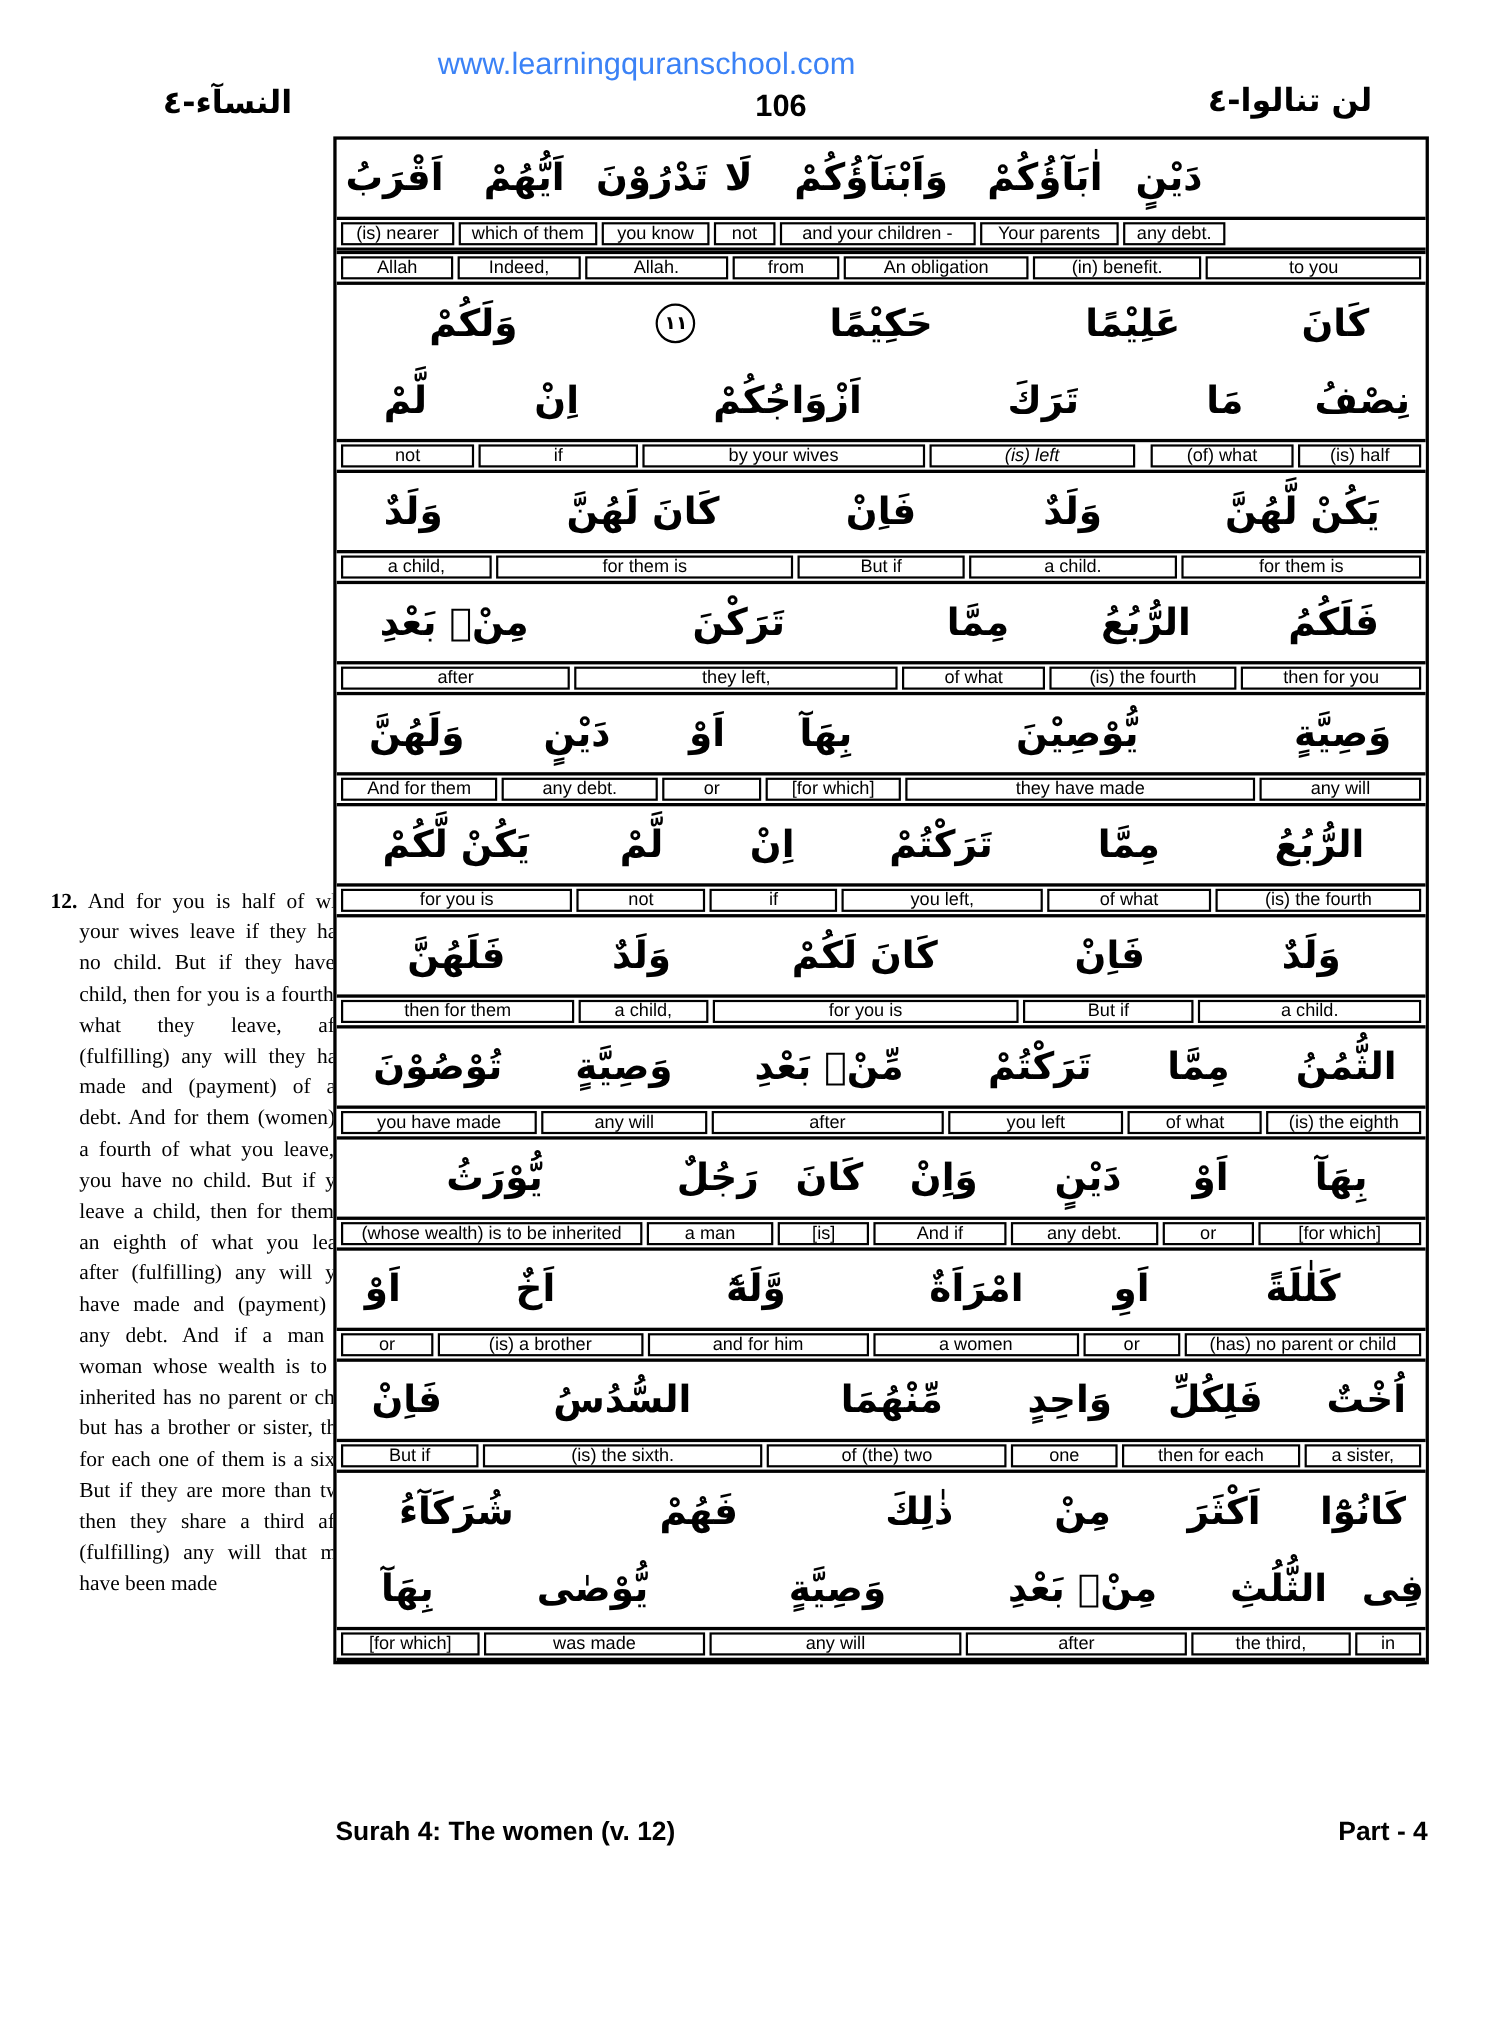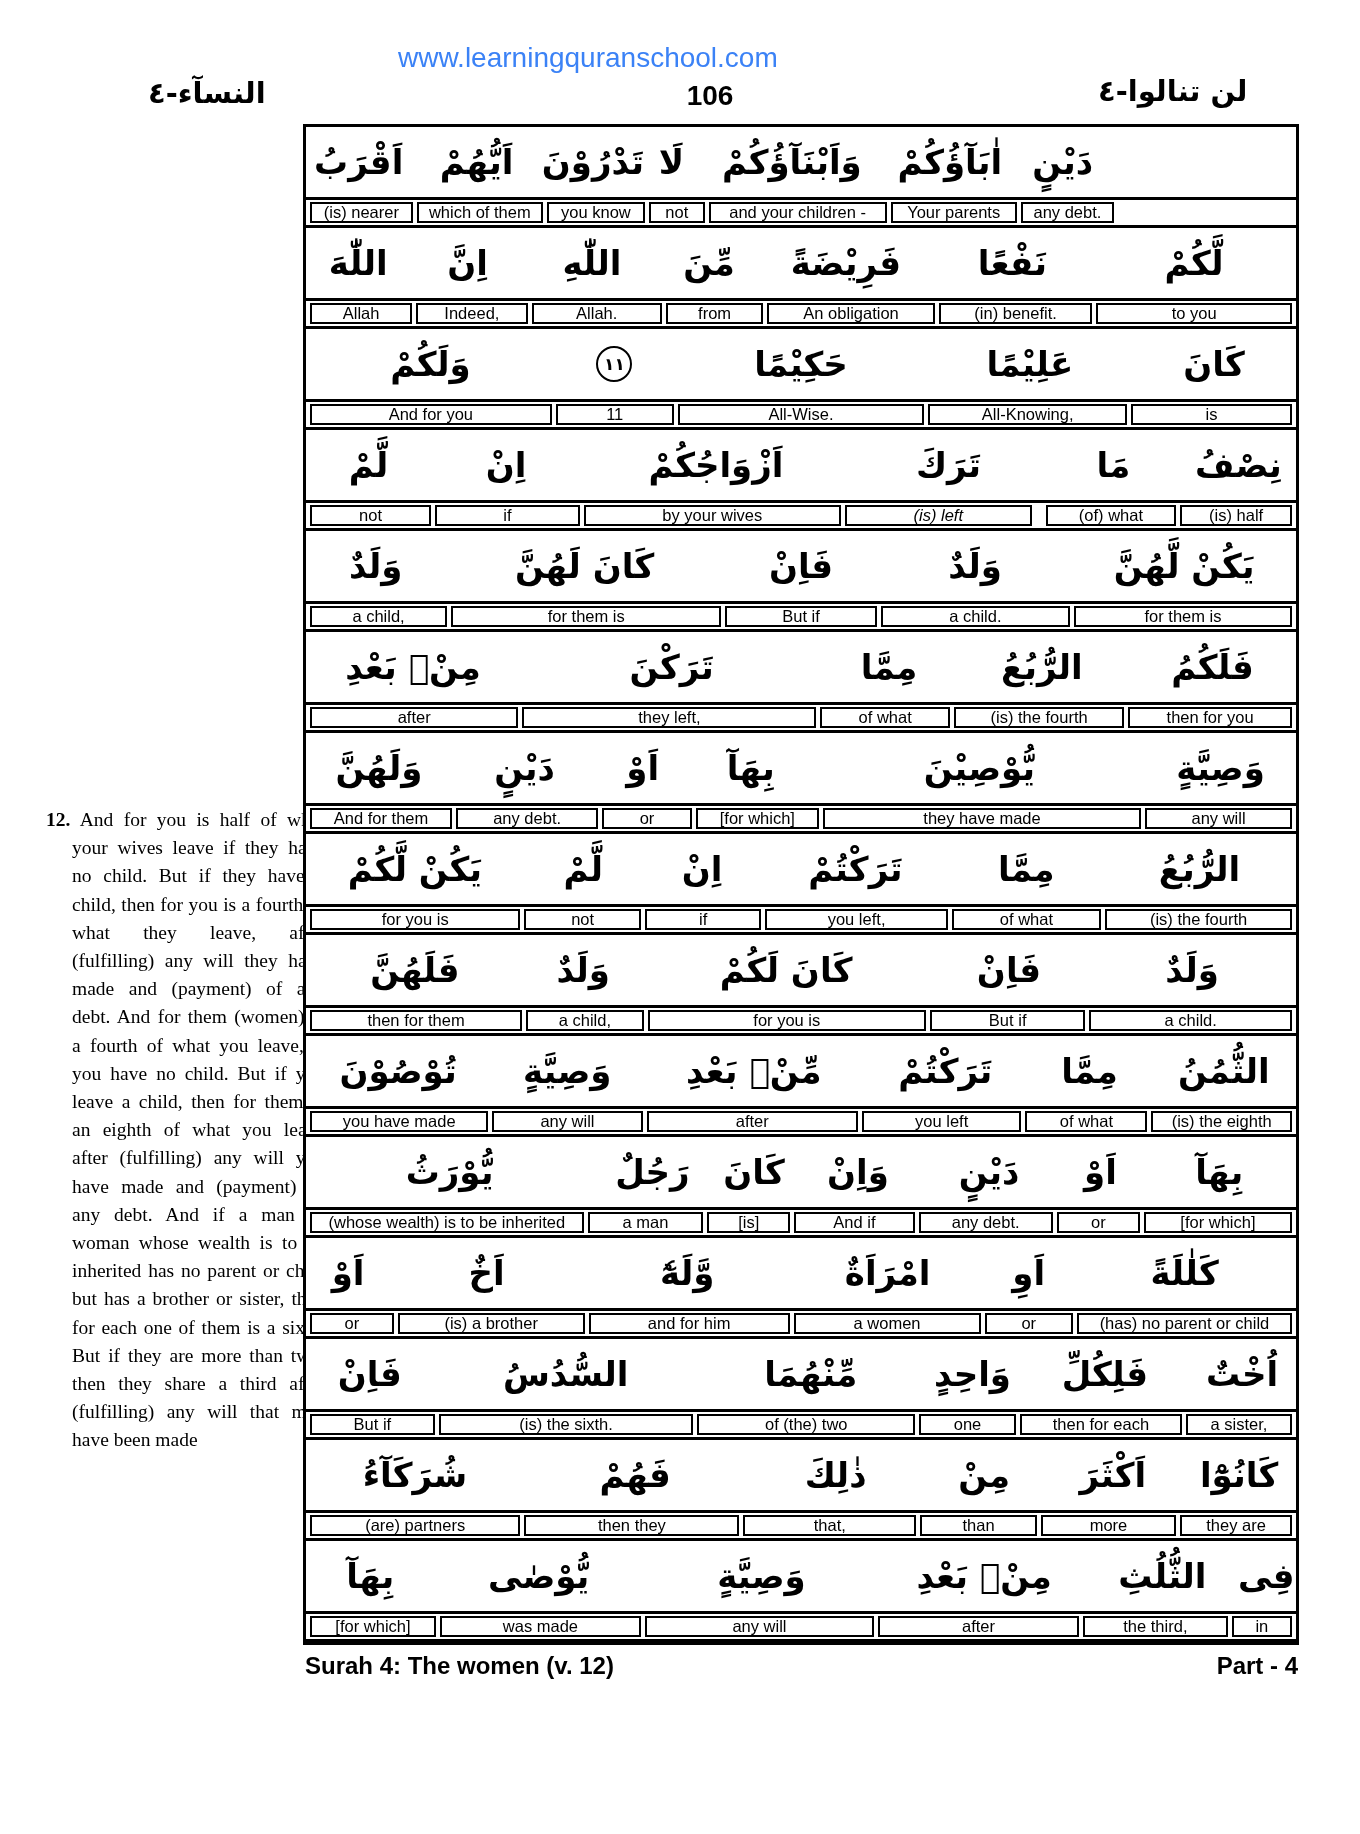--- a/index.html
+++ b/index.html
@@ -82,43 +82,20 @@
       <div class="english-row">
         <div class="tcell" style="flex: 1.05 1 0%;">(is) nearer</div>
         <div class="tcell" style="flex: 1.3 1 0%;">which of them</div>
         <div class="tcell" style="flex: 1 1 0%;">you know</div>
         <div class="tcell" style="flex: 0.55 1 0%;">not</div>
         <div class="tcell" style="flex: 1.85 1 0%;">and your children -</div>
         <div class="tcell" style="flex: 1.3 1 0%;">Your parents</div>
         <div class="tcell" style="flex: 0.95 1 0%;">any debt.</div>
         <div class="tcell tspacer" style="flex: 1.85 1 0%;"></div>
       </div>
-      <div class="arabic-row">
-        <div class="acell" style="flex: 1.05 1 0%;">
-          <span class="aword">اللّٰهَ</span>
-        </div>
-        <div class="acell" style="flex: 1.15 1 0%;">
-          <span class="aword">اِنَّ</span>
-        </div>
-        <div class="acell" style="flex: 1.35 1 0%;">
-          <span class="aword">اللّٰهِ</span>
-        </div>
-        <div class="acell" style="flex: 1 1 0%;">
-          <span class="aword">مِّنَ</span>
-        </div>
-        <div class="acell" style="flex: 1.75 1 0%;">
-          <span class="aword">فَرِيْضَةً</span>
-        </div>
-        <div class="acell" style="flex: 1.6 1 0%;">
-          <span class="aword">نَفْعًا</span>
-        </div>
-        <div class="acell" style="flex: 2.05 1 0%;">
-          <span class="aword">لَّكُمْ</span>
-        </div>
-      </div>
       <div class="english-row">
         <div class="tcell" style="flex: 1.05 1 0%;">Allah</div>
         <div class="tcell" style="flex: 1.15 1 0%;">Indeed,</div>
         <div class="tcell" style="flex: 1.35 1 0%;">Allah.</div>
         <div class="tcell" style="flex: 1 1 0%;">from</div>
         <div class="tcell" style="flex: 1.75 1 0%;">An obligation</div>
         <div class="tcell" style="flex: 1.6 1 0%;">(in) benefit.</div>
         <div class="tcell" style="flex: 2.05 1 0%;">to you</div>
       </div>
       <div class="arabic-row">
@@ -131,27 +108,20 @@
         <div class="acell" style="flex: 2.55 1 0%;">
           <span class="aword">حَكِيْمًا</span>
         </div>
         <div class="acell" style="flex: 2.05 1 0%;">
           <span class="aword">عَلِيْمًا</span>
         </div>
         <div class="acell" style="flex: 1.65 1 0%;">
           <span class="aword">كَانَ</span>
         </div>
       </div>
-      <div class="english-row">
-        <div class="tcell" style="flex: 2.5 1 0%;">And for you</div>
-        <div class="tcell" style="flex: 1.2 1 0%;">11</div>
-        <div class="tcell" style="flex: 2.55 1 0%;">All-Wise.</div>
-        <div class="tcell" style="flex: 2.05 1 0%;">All-Knowing,</div>
-        <div class="tcell" style="flex: 1.65 1 0%;">is</div>
-      </div>
       <div class="arabic-row">
         <div class="acell" style="flex: 1.25 1 0%;">
           <span class="aword">لَّمْ</span>
         </div>
         <div class="acell" style="flex: 1.5 1 0%;">
           <span class="aword">اِنْ</span>
         </div>
         <div class="acell" style="flex: 2.7 1 0%;">
           <span class="aword">اَزْوَاجُكُمْ</span>
         </div>
@@ -430,28 +400,20 @@
         <div class="acell" style="flex: 1.2 1 0%;">
           <span class="aword">مِنْ</span>
         </div>
         <div class="acell" style="flex: 1.4 1 0%;">
           <span class="aword">اَكْثَرَ</span>
         </div>
         <div class="acell" style="flex: 1.15 1 0%;">
           <span class="aword">كَانُوْٓا</span>
         </div>
       </div>
-      <div class="english-row">
-        <div class="tcell" style="flex: 2.2 1 0%;">(are) partners</div>
-        <div class="tcell" style="flex: 2.25 1 0%;">then they</div>
-        <div class="tcell" style="flex: 1.8 1 0%;">that,</div>
-        <div class="tcell" style="flex: 1.2 1 0%;">than</div>
-        <div class="tcell" style="flex: 1.4 1 0%;">more</div>
-        <div class="tcell" style="flex: 1.15 1 0%;">they are</div>
-      </div>
       <div class="arabic-row">
         <div class="acell" style="flex: 1.3 1 0%;">
           <span class="aword">بِهَآ</span>
         </div>
         <div class="acell" style="flex: 2.1 1 0%;">
           <span class="aword">يُّوْصٰى</span>
         </div>
         <div class="acell" style="flex: 2.4 1 0%;">
           <span class="aword">وَصِيَّةٍ</span>
         </div>

